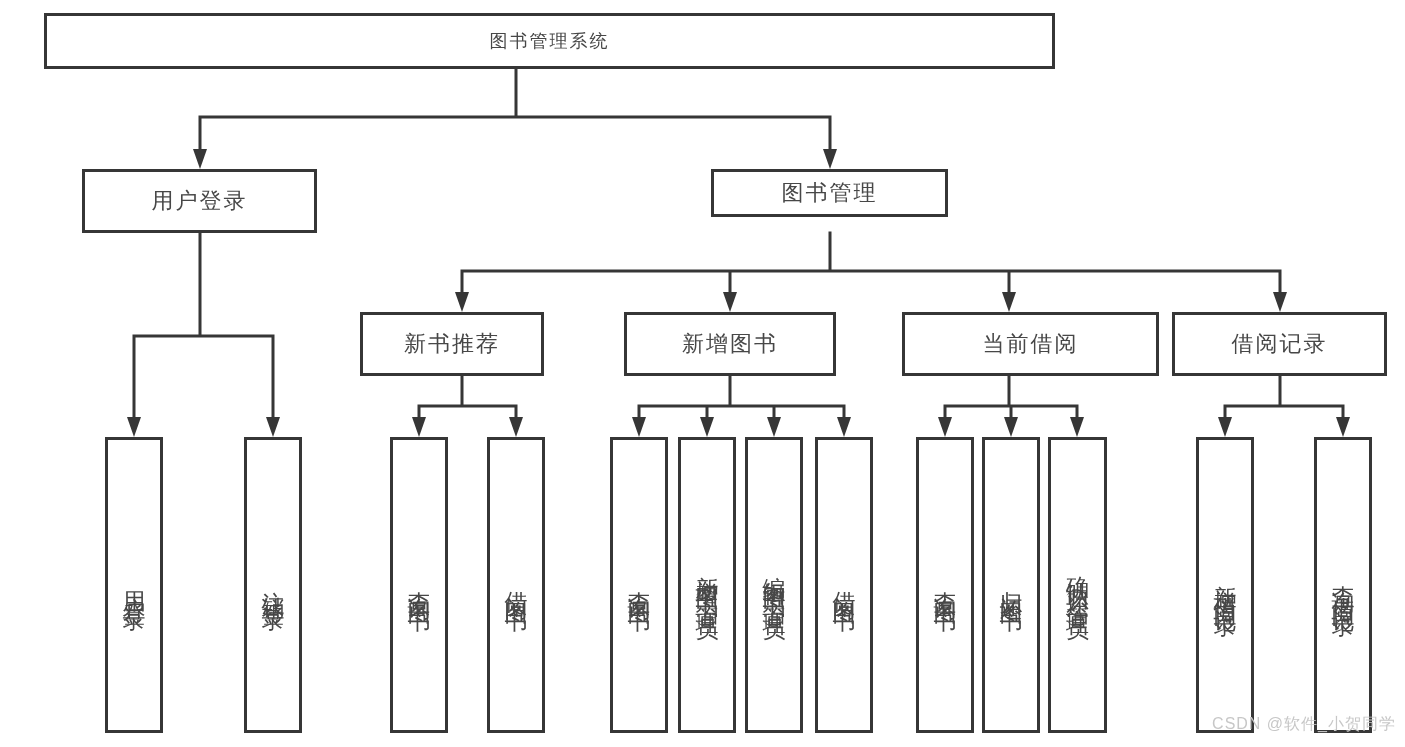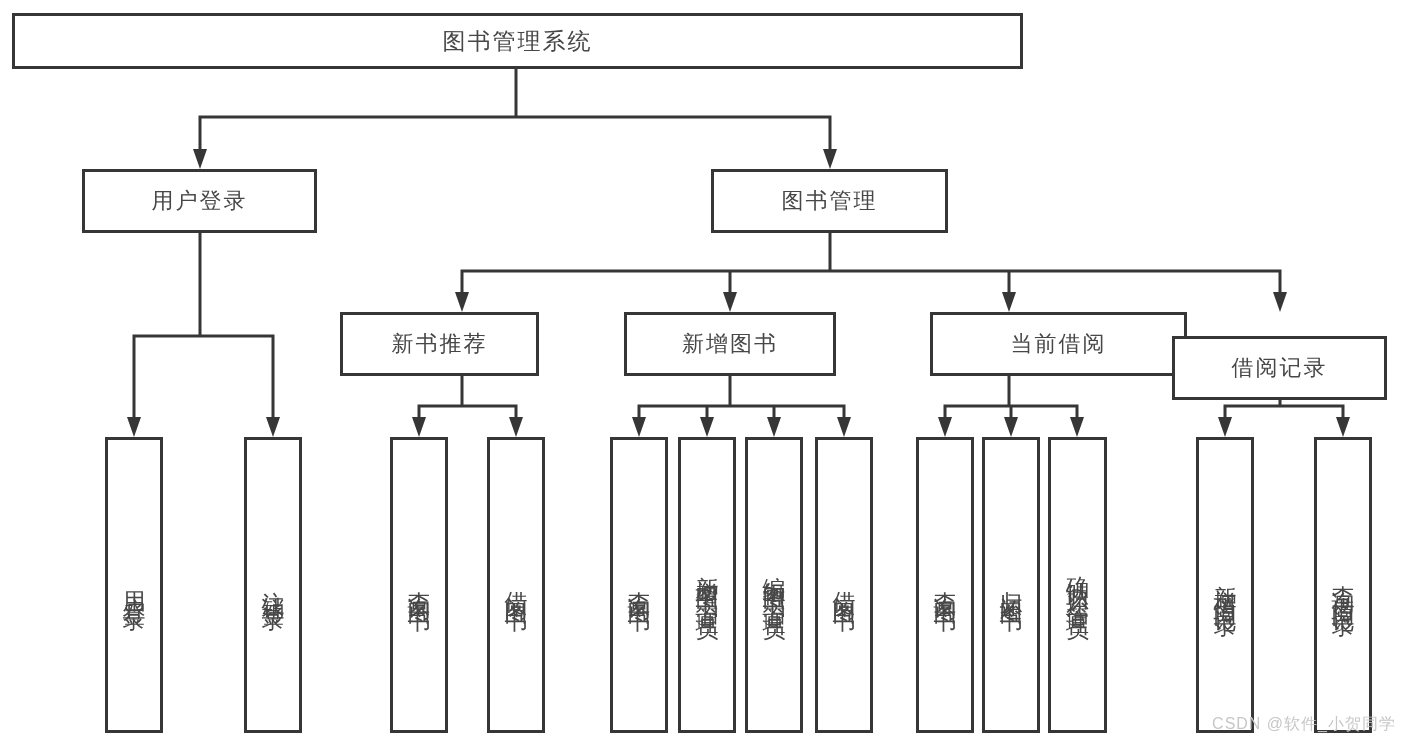--- a/index.html
+++ b/index.html
@@ -32,21 +32,22 @@
     align-items: center;
     justify-content: center;
     color: #474747;
   }
   .box.h {
     font-size: 22px;
     letter-spacing: 2px;
     white-space: nowrap;
   }
   .box.root {
-    font-size: 23px;
+    font-size: 18px;
+    margin-left: 32px;
   }
   .box.v {
     font-size: 23px;
   }
   .vtext {
     writing-mode: vertical-rl;
     text-orientation: mixed;
     letter-spacing: 6px;
     line-height: 1;
     max-height: 288px;
@@ -100,34 +101,34 @@
     </g>
   </svg>
 
   <div class="box h root" style="left:12px; top:13px; width:1011px; height:56px;">
     <span>图书管理系统</span>
   </div>
 
   <div class="box h" style="left:82px; top:169px; width:235px; height:64px;">
     <span>用户登录</span>
   </div>
-  <div class="box h" style="left:711px; top:169px; width:237px; height:64px;">
+  <div class="box h" style="left:711px; top:169px; width:237px; height:48px;">
     <span>图书管理</span>
   </div>
 
-  <div class="box h" style="left:340px; top:312px; width:199px; height:64px;">
+  <div class="box h" style="left:360px; top:312px; width:184px; height:64px;">
     <span>新书推荐</span>
   </div>
   <div class="box h" style="left:624px; top:312px; width:212px; height:64px;">
     <span>新增图书</span>
   </div>
-  <div class="box h" style="left:902px; top:312px; width:257px; height:64px;margin-left:28px;">
+  <div class="box h" style="left:902px; top:312px; width:257px; height:64px;">
     <span>当前借阅</span>
   </div>
-  <div class="box h" style="left:1172px; top:312px; width:215px; height:64px;margin-top:24px;">
+  <div class="box h" style="left:1172px; top:312px; width:215px; height:64px;">
     <span>借阅记录</span>
   </div>
 
   <div class="box v" style="left:105px; top:437px; width:58px; height:296px;">
     <span class="vtext">用户登录</span>
   </div>
   <div class="box v" style="left:244px; top:437px; width:58px; height:296px;">
     <span class="vtext">注销登录</span>
   </div>
 

